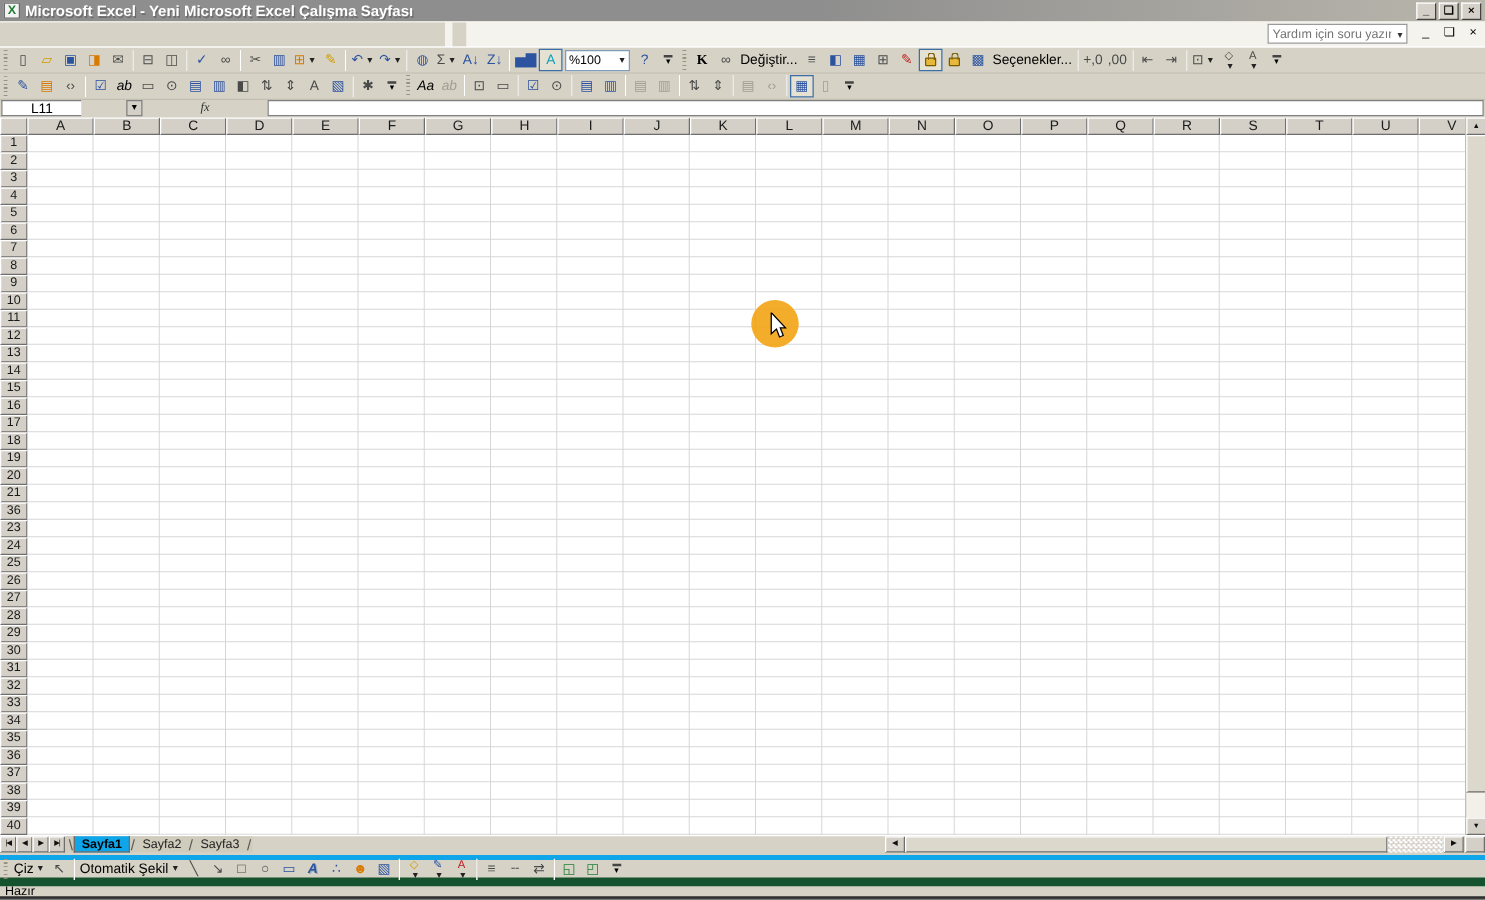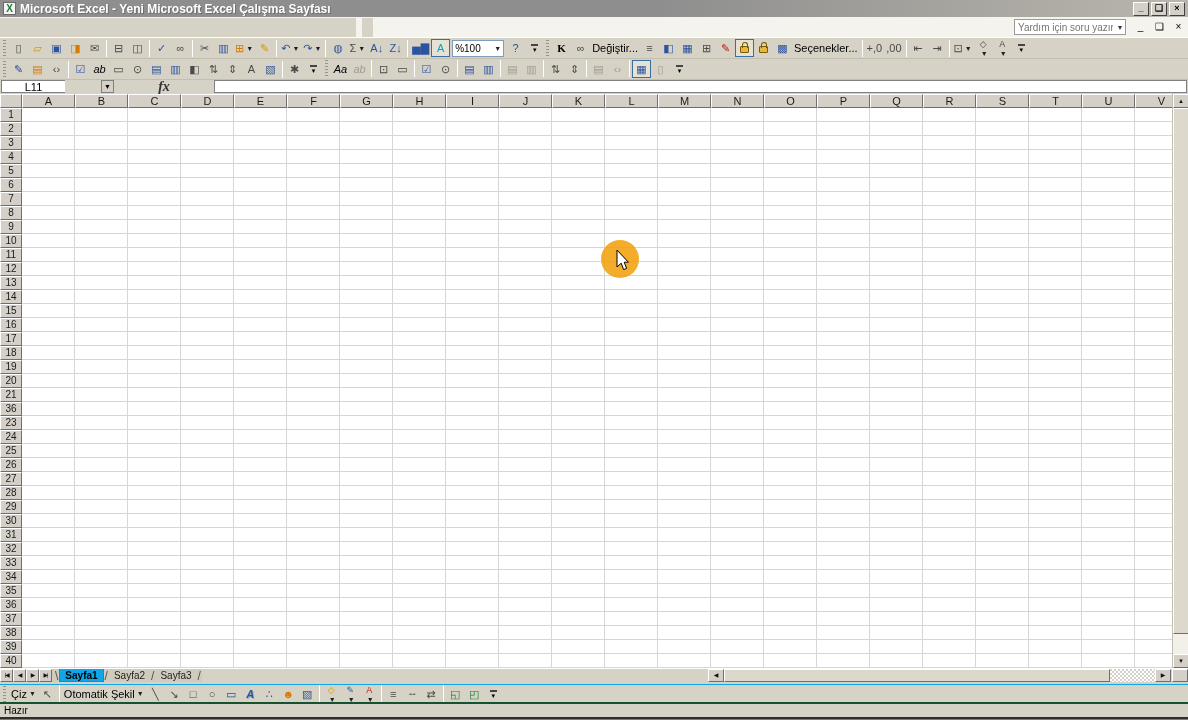--- a/index.html
+++ b/index.html
@@ -45,21 +45,21 @@
   .tbtn.col .glyph { font-size:9px; line-height:10px; }
   .swatch { width:12px; height:3px; margin-top:1px; }
   .icon-lock { width:9px; height:7px; background:#e8b83c; border:1px solid #7a5c00; border-radius:1px; position:relative; margin-top:4px; }
   .icon-lock::before { content:""; position:absolute; top:-5px; left:1px; width:4px; height:5px; border:1px solid #7a5c00; border-bottom:none; border-radius:3px 3px 0 0; }
   .lockwrap { padding-bottom:2px; }
 
   
   .formulabar { height:14px; background:#D6D2C6; display:flex; align-items:stretch; padding:0 1px 1px 1px;gap:36px; }
   .namebox { width:64px; background:#fff; border:1px solid #808080; border-right:none; font-size:11px; line-height:12px; text-align:center; }
   .name-dd { width:13px; background:#D4D0C8; border:1px solid #808080; font-size:7px; text-align:center; line-height:11px; }
-  .fx { width:28px; display:flex; align-items:center; justify-content:center; font-style:italic; font-family:"Liberation Serif",serif; font-weight:bold; font-size:14px; color:#333; }
+  .fx { width:28px; display:flex; align-items:center; justify-content:center; font-style:italic; font-family:"Liberation Serif",serif; font-weight:normal; font-size:10px; color:#333; }
   .fml { flex:1; background:#fff; border:1px solid #808080; }
 
   
   .colheaders { height:14px; display:flex; }
   .corner { width:22px; height:14px; background:#D4D0C8; border:1px solid; border-color:#fff #6e6e6e #6e6e6e #fff; }
   .ch { width:53px; height:14px; background:#D4D0C8; border:1px solid; border-color:#fff #6e6e6e #6e6e6e #fff; text-align:center; font-size:11px; line-height:12px; color:#1a1a1a; flex:0 0 auto; }
   .sheetbody { position:relative; height:560px; display:flex; }
   .rowheaders { width:22px; }
   .rh { width:22px; height:14px; background:#D4D0C8; border:1px solid; border-color:#fff #6e6e6e #6e6e6e #fff; text-align:center; font-size:10px; line-height:12px; color:#1a1a1a; }
   .cells { position:absolute; left:22px; top:0; width:1166px; height:560px; background:#fff;
@@ -79,21 +79,21 @@
   .tabslash { color:#555; font-size:12px; margin:0 1px; }
   .tab { padding:0 5px; height:13px; line-height:13px; font-size:10px; background:transparent; color:#222; }
   .tab.active { background:#0ea5e9; font-weight:bold; border:1px solid #6e6e6e; border-top:none; color:#000; }
   .hscroll { position:absolute; left:708px; top:0; width:463px; height:13px; display:flex; }
   .hthumb { width:389px; height:13px; background:#DCD8CC; border:1px solid; border-color:#fff #6e6e6e #6e6e6e #fff; }
   .htrack { width:46px; height:13px; background:conic-gradient(#fff 25%,#d4d0c8 0 50%,#fff 0 75%,#d4d0c8 0); background-size:4px 4px; }
   .hcorner { position:absolute; right:0; top:0; width:16px; height:13px; background:#D4D0C8; border:1px solid; border-color:#fff #6e6e6e #6e6e6e #fff; }
   .gapstrip { height:2px; background:#D6D2C6; }
 
   
-  .statusbar { height:15px; background:#D6D2C6; border-top:2px solid #14532d; display:flex; align-items:center; padding:0 2px; }
+  .statusbar { height:15px; background:#D6D2C6; border-top:7px solid #14532d; display:flex; align-items:center; padding:0 2px; }
   .status-left { padding-left:2px; font-size:10px; flex:0 0 auto; }
   .status-fill { flex:1; }
   .spanel { height:12px; border:1px solid; border-color:#808080 #fff #fff #808080; margin-left:3px; font-size:10px; line-height:10px; text-align:center; padding:0 4px;margin-top:40px; }
   .screen-edge { height:3px; background:#2e2e2e; border-bottom:1px solid #7a7a7a; }
 
   
   .click-circle { position:absolute; left:601px; top:240px; width:38px; height:38px; border-radius:50%; background:rgba(242,162,13,0.88); }
   .cursor-svg { position:absolute; left:616px; top:250px; }
 </style>
 </head>
@@ -501,21 +501,21 @@
   <div class="hscroll">
     <div class="sbtn" style="height:13px;line-height:11px;" id="hs-left">◀</div>
     <div class="hthumb"></div>
     <div class="htrack"></div>
     <div class="sbtn" style="height:13px;line-height:11px;" id="hs-right">▶</div>
   </div>
   <div class="hcorner"></div>
 </div>
 <div class="gapstrip"></div>
 
-<div class="tbrow" style="height:18px;border-bottom:none;border-top:1px solid #0ea5e9;">
+<div class="tbrow" style="height:18px;border-bottom:none;border-top:4px solid #0ea5e9;">
   <div style="display:flex;align-items:center;" id="tb-draw">
       <div class="grip"></div>
       <div class="tbtn">
         <span class="glyph ">Çiz</span>
         <span class="dd">▼</span>
       </div>
       <div class="tbtn">
         <span class="glyph c-gray">↖</span>
       </div>
       <div class="sep"></div>

